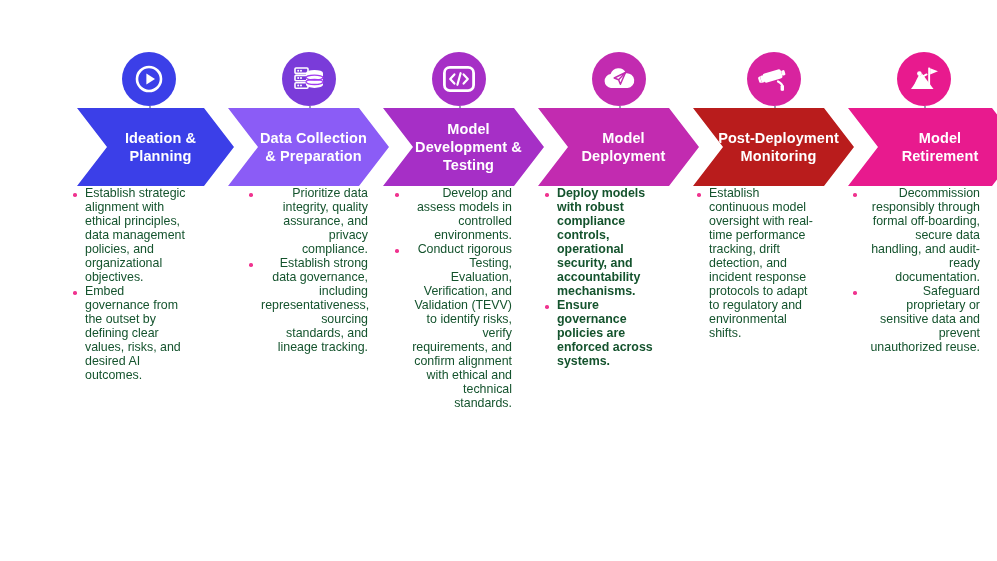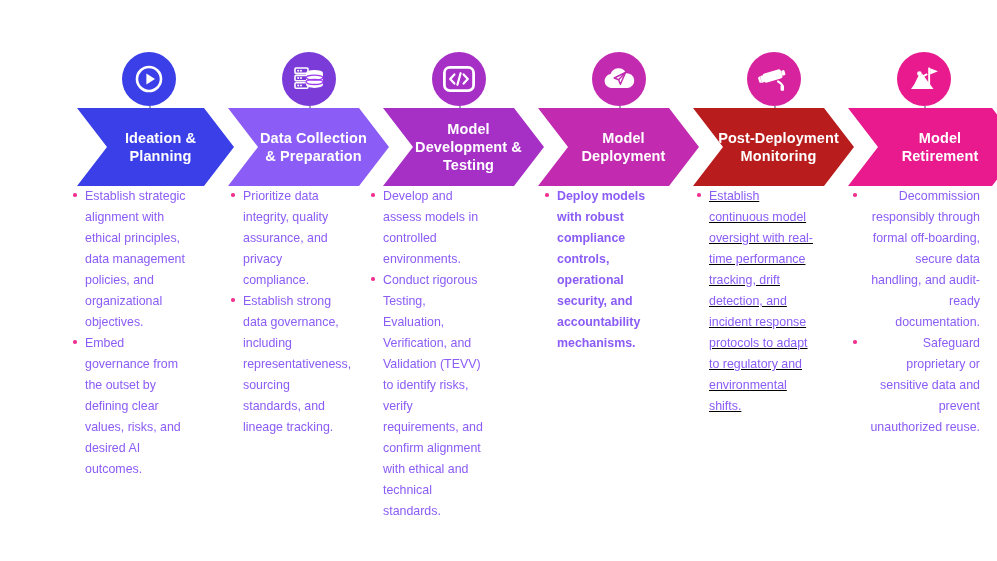--- a/index.html
+++ b/index.html
@@ -60,23 +60,23 @@
     box-sizing:border-box;
   }
   .col ul{
     list-style:none;
     margin:0;padding:0;
   }
   .col li{
     position:relative;
     padding-left:15px;
     margin:0 0 0 0;
-    color:#8b5cf6;
+    color:#14532d;
     font-size:12.4px;
-    line-height:21px;
+    line-height:14px;
   }
   .col li::before{
     content:"";
     position:absolute;
     left:3px;top:7px;
     width:3.5px;height:3.5px;
     border-radius:50%;
     background:#f0338f;
   }
 </style>
@@ -183,38 +183,39 @@
       </div>
     </div>
 
   <div class="cols">
       <div class="col" style="left: 28px; width: 120px;">
         <ul>
           <li>Establish strategic alignment with ethical principles, data management policies, and organizational objectives.</li>
           <li>Embed governance from the outset by defining clear values, risks, and desired AI outcomes.</li>
         </ul>
       </div>
-      <div class="col" style="left: 186px; width: 122px;">
+      <div class="col" style="left: 204px; width: 122px; text-align: right;">
         <ul>
           <li>Prioritize data integrity, quality assurance, and privacy compliance.</li>
           <li>Establish strong data governance, including representativeness, sourcing standards, and lineage tracking.</li>
         </ul>
       </div>
-      <div class="col" style="left: 326px; width: 120px;">
+      <div class="col" style="left: 350px; width: 120px; text-align: right;">
         <ul>
           <li>Develop and assess models in controlled environments.</li>
           <li>Conduct rigorous Testing, Evaluation, Verification, and Validation (TEVV) to identify risks, verify requirements, and confirm alignment with ethical and technical standards.</li>
         </ul>
       </div>
       <div class="col" style="left: 500px; width: 122px; font-weight: bold;">
         <ul>
           <li>Deploy models with robust compliance controls, operational security, and accountability mechanisms.</li>
-        </ul>
-      </div>
-      <div class="col" style="left: 652px; width: 122px; text-decoration: underline;">
+          <li>Ensure governance policies are enforced across systems.</li>
+        </ul>
+      </div>
+      <div class="col" style="left: 652px; width: 122px;">
         <ul>
           <li>Establish continuous model oversight with real-time performance tracking, drift detection, and incident response protocols to adapt to regulatory and environmental shifts.</li>
         </ul>
       </div>
       <div class="col" style="left: 808px; width: 130px; text-align: right;">
         <ul>
           <li>Decommission responsibly through formal off-boarding, secure data handling, and audit-ready documentation.</li>
           <li>Safeguard proprietary or sensitive data and prevent unauthorized reuse.</li>
         </ul>
       </div>

